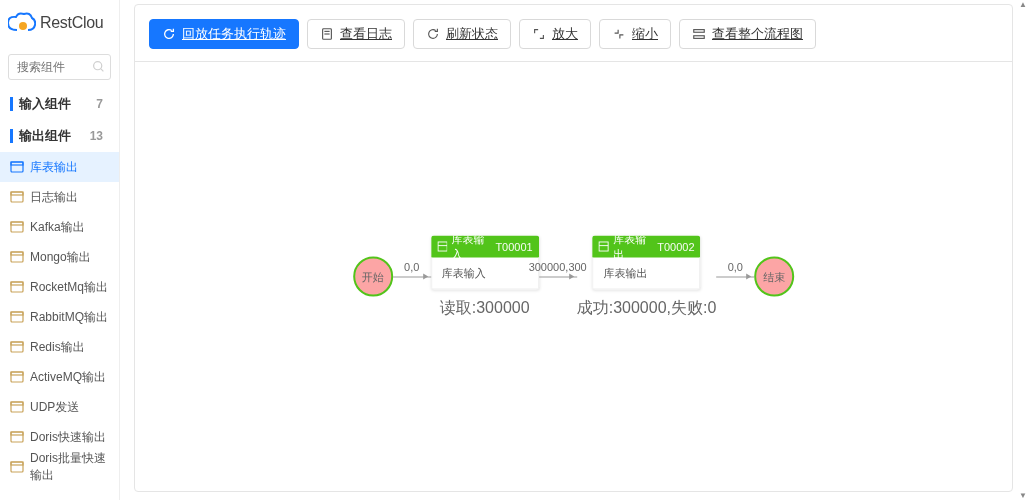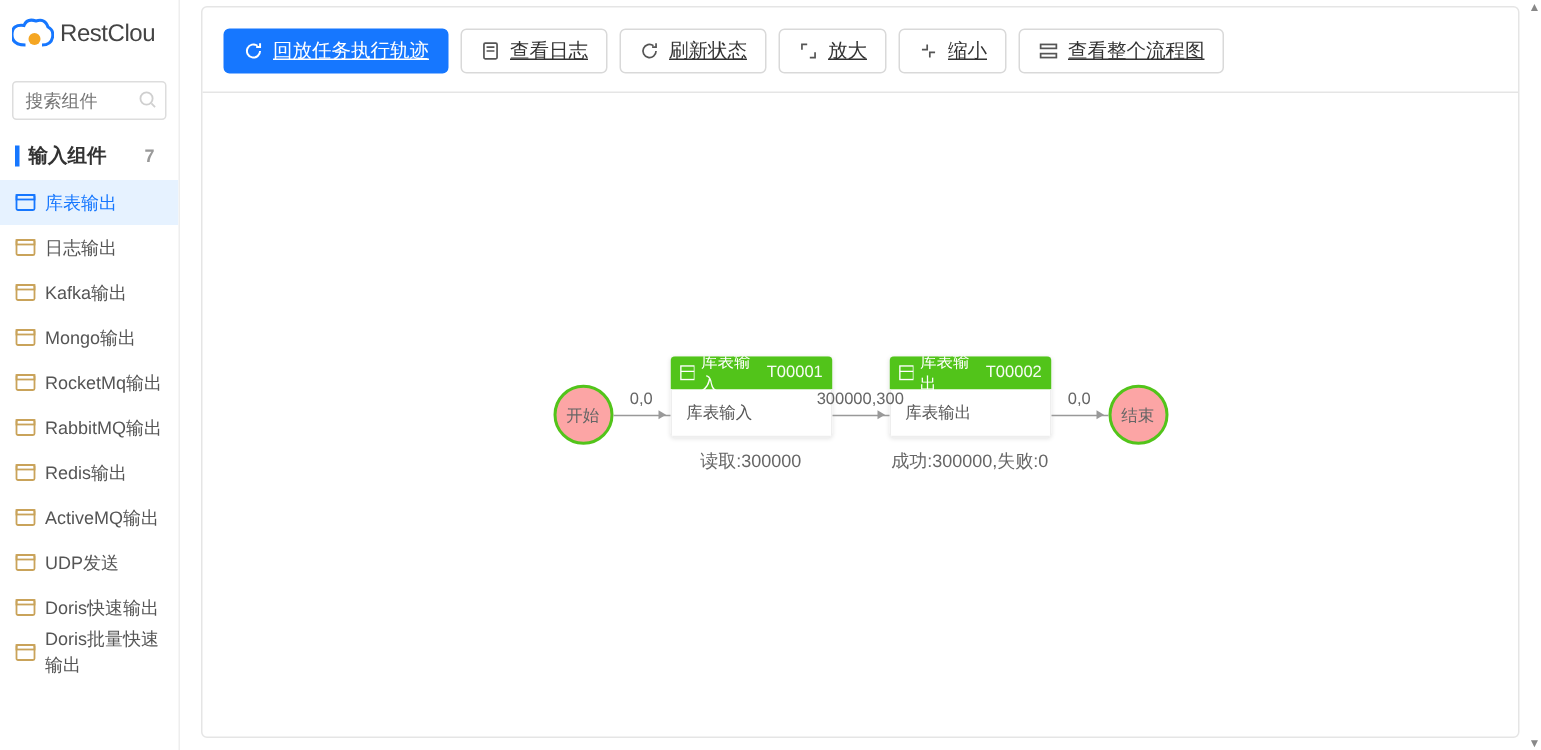--- a/index.html
+++ b/index.html
@@ -41,21 +41,21 @@
     .arrow-label { font-size: 11px; color: #666; white-space: nowrap; position: absolute; top: -16px; left: 50%; transform: translateX(-50%); text-align: right; }
     .arrow-line { width: 38px; height: 1px; background: #999; position: relative; }
     .arrow-line::after { content: ''; position: absolute; right: 0; top: -3px; border: 3px solid transparent; border-left: 5px solid #999; }
 
     .node-wrap { display: flex; flex-direction: column; align-items: center; }
     .node { width: 108px; border-radius: 3px; overflow: hidden; box-shadow: 0 1px 3px rgba(0,0,0,0.1); background: #fff; }
     .node-head { height: 22px; display: flex; align-items: center; padding: 0 6px; gap: 4px; font-size: 11px; color: #fff; }
     .node-head.green { background: #52c41a; }
     .node-head-id { font-size: 11px; margin-left: auto; opacity: 0.95; }
     .node-body { padding: 8px 10px; font-size: 11px; color: #555; border: 1px solid #eee; border-top: none; }
-    .node-stat { margin-top: 8px; font-size: 12px; color: #666; text-align: center; white-space: nowrap; }
+    .node-stat { margin-top: 8px; font-size: 16px; color: #666; text-align: center; white-space: nowrap; }
     .node-icon { width: 12px; height: 12px; }
   </style>
 </head>
 <body>
 
 <div class="app">
   <aside class="sidebar">
     <div class="logo">
       <svg class="logo-mark" viewBox="0 0 28 22">
           <path d="M 9 18 Q 0 18 0 11 Q 0 4 8 5 Q 10 0 16 2 Q 22 0 24 6 Q 28 8 27 13 Q 26 18 20 18" fill="none" stroke="#1677ff" stroke-width="2"></path>
@@ -70,20 +70,25 @@
             <circle cx="7" cy="7" r="5" fill="none" stroke="#888" stroke-width="1.5"></circle>
             <line x1="11" y1="11" x2="14" y2="14" stroke="#888" stroke-width="1.5"></line>
           </svg>
       </div>
     </div>
     <div class="nav-list">
       <div class="cat">
           <span class="cat-bar"></span>
           <span class="cat-label">输入组件</span>
           <span class="cat-badge">7</span>
+        </div>
+      <div class="cat">
+          <span class="cat-bar"></span>
+          <span class="cat-label">输出组件</span>
+          <span class="cat-badge">13</span>
         </div>
       <div id="output-items">
           <div class="item active">
             <svg class="item-icon" viewBox="0 0 14 14">
               <rect x="1" y="2" width="12" height="10" rx="1"></rect>
               <rect x="1" y="2" width="12" height="3"></rect>
             </svg>
             <span>库表输出</span>
           </div>
           <div class="item">

